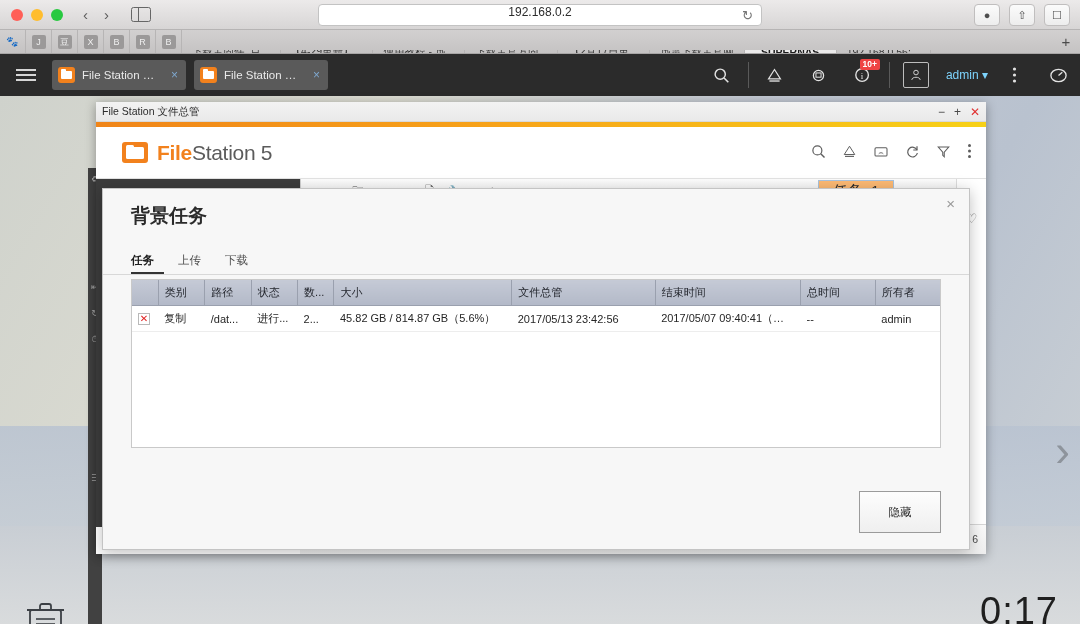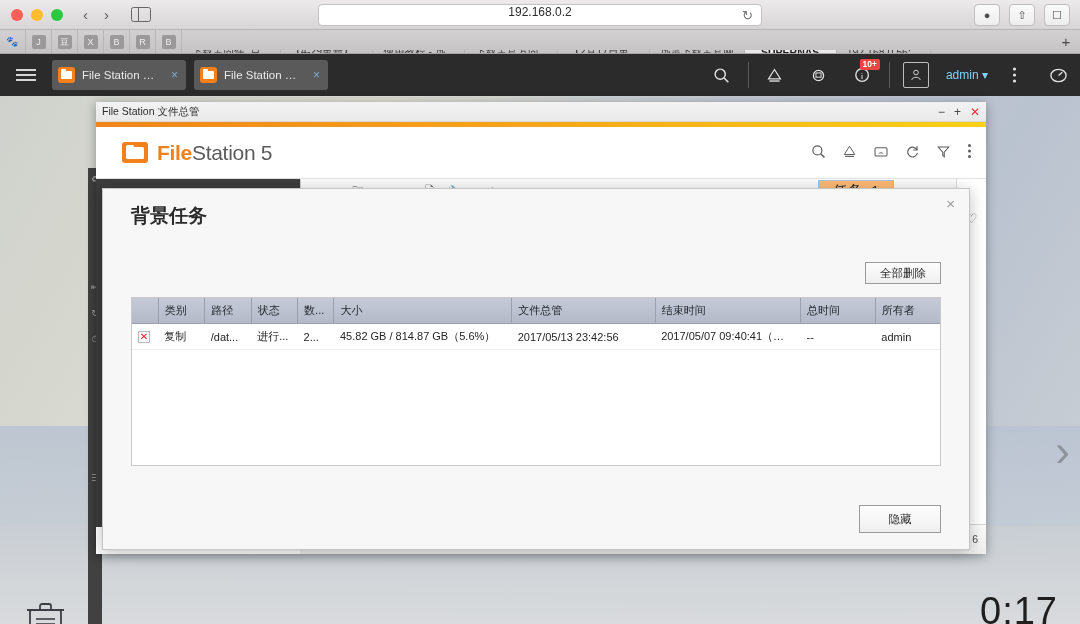--- a/index.html
+++ b/index.html
@@ -272,21 +272,21 @@
     font-size: 11px; color: #262626; padding: 5px 6px; height: 24px;
     white-space: nowrap; overflow: hidden; text-overflow: ellipsis;
     border-bottom: 1px solid #ededed;
   }
   .stop-icon {
     display: inline-block; width: 12px; height: 12px; border: 1px solid #b9b9b9;
     background: #fff; color: #e02020; font-size: 10px; line-height: 10px; text-align: center;
     font-weight: bold;
   }
   .bt-foot { position: absolute; right: 28px; bottom: 16px; }
-  .btn-wide { min-width: 82px; height: 28px; }
+  .btn-wide { min-width: 82px; height: 42px; }
 </style>
 </head>
 <body>
 <div id="root">
 
 <div class="safari-chrome">
   <div class="traffic">
     <span class="dot red"></span>
     <span class="dot yellow"></span>
     <span class="dot green"></span>
@@ -538,24 +538,26 @@
     <span>↻</span>
     <span class="fs-count">显示项目: 1-6 总共: 6</span>
   </div>
 </div>
 
 <div class="bt-dialog">
   <div class="bt-head">
     <div class="bt-title">背景任务</div>
     <div class="bt-close">×</div>
   </div>
-
-  <div class="bt-toolbar">
-    <span class="btn">全部删除</span>
-  </div>
+  <div class="bt-tabs">
+    <span class="bt-tab active">任务</span>
+    <span class="bt-tab">上传</span>
+    <span class="bt-tab">下载</span>
+  </div>
+
 
   <div class="bt-table-wrap">
     <table class="bt-table">
       <colgroup>
         <col style="width:26px">
             <col style="width:46px">
             <col style="width:46px">
             <col style="width:46px">
         <col style="width:36px">
             <col style="width:176px">

